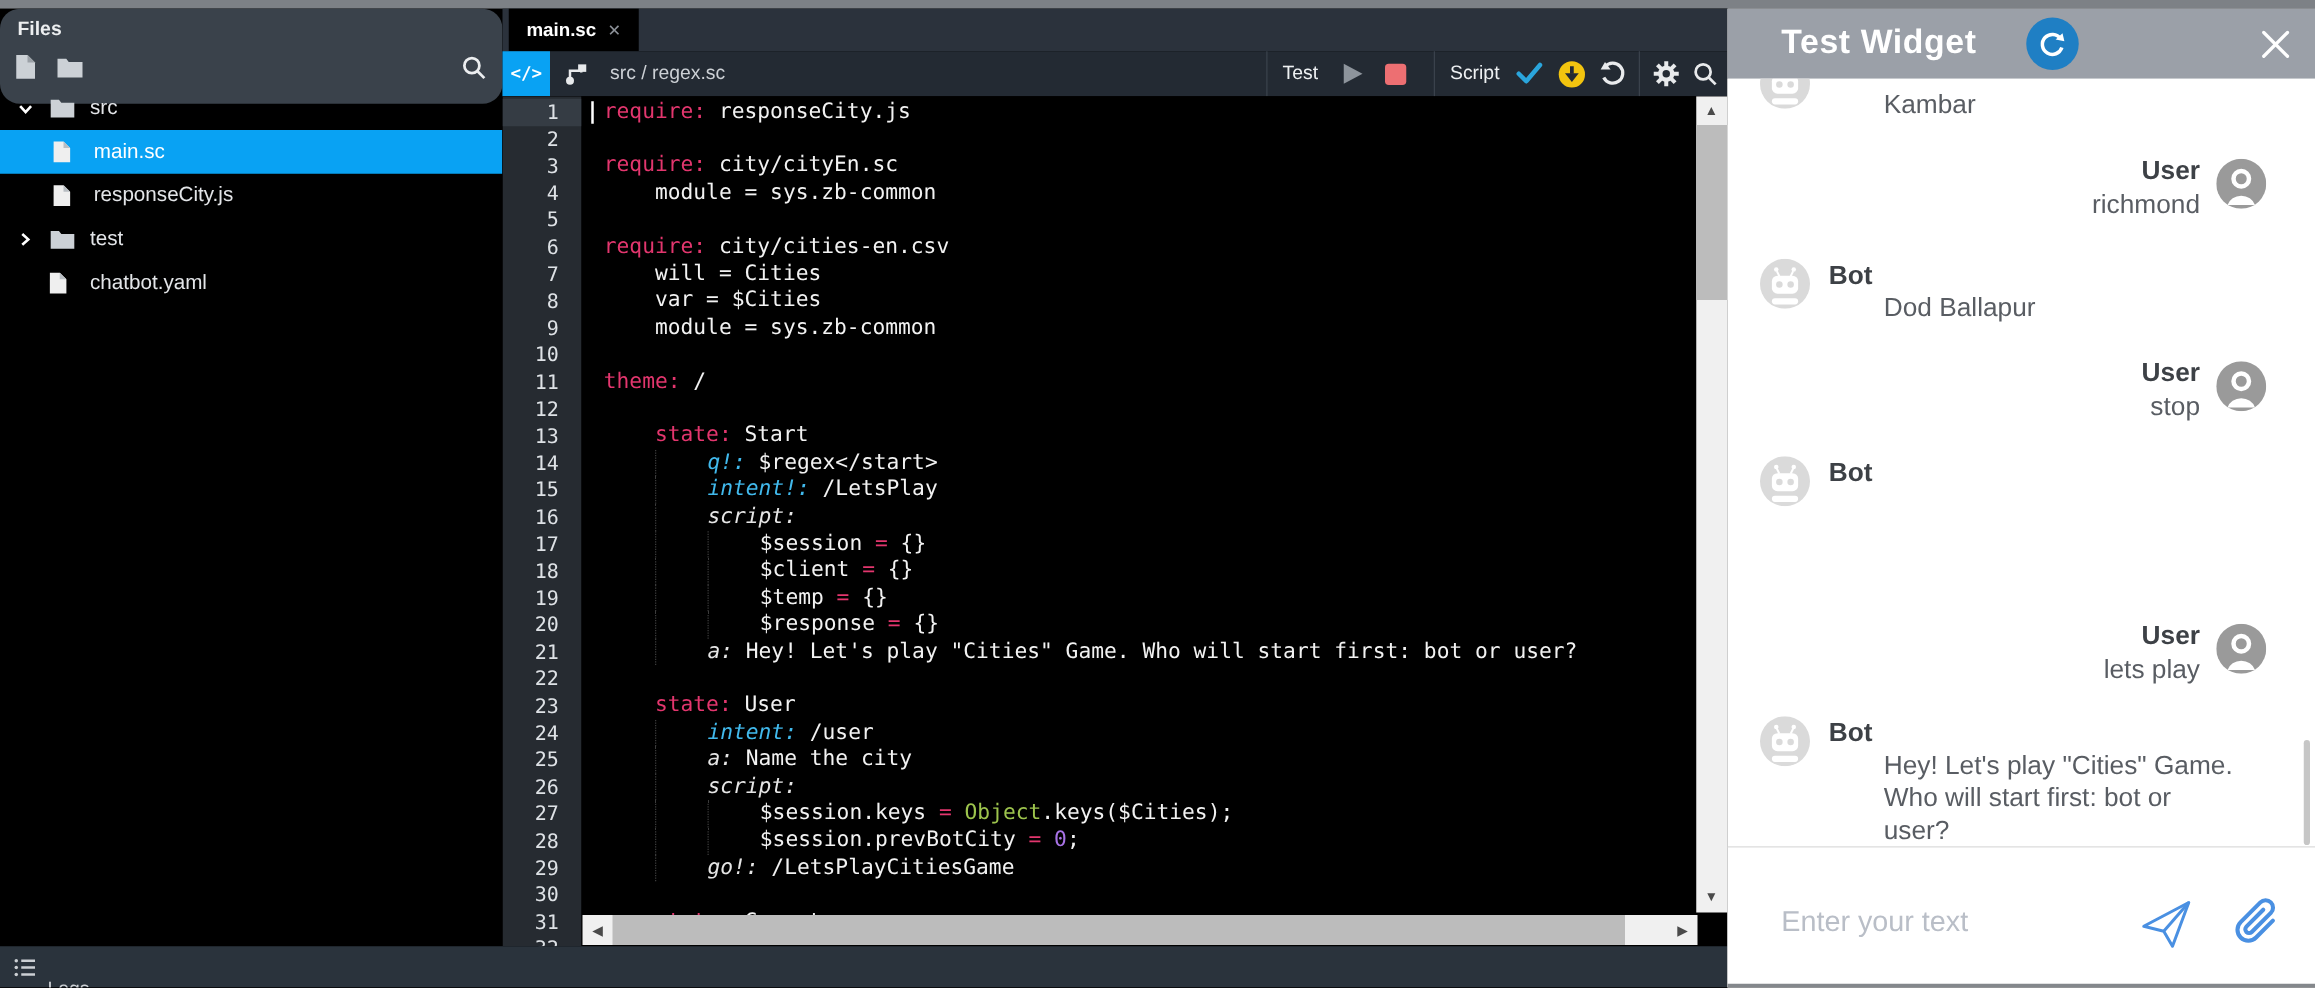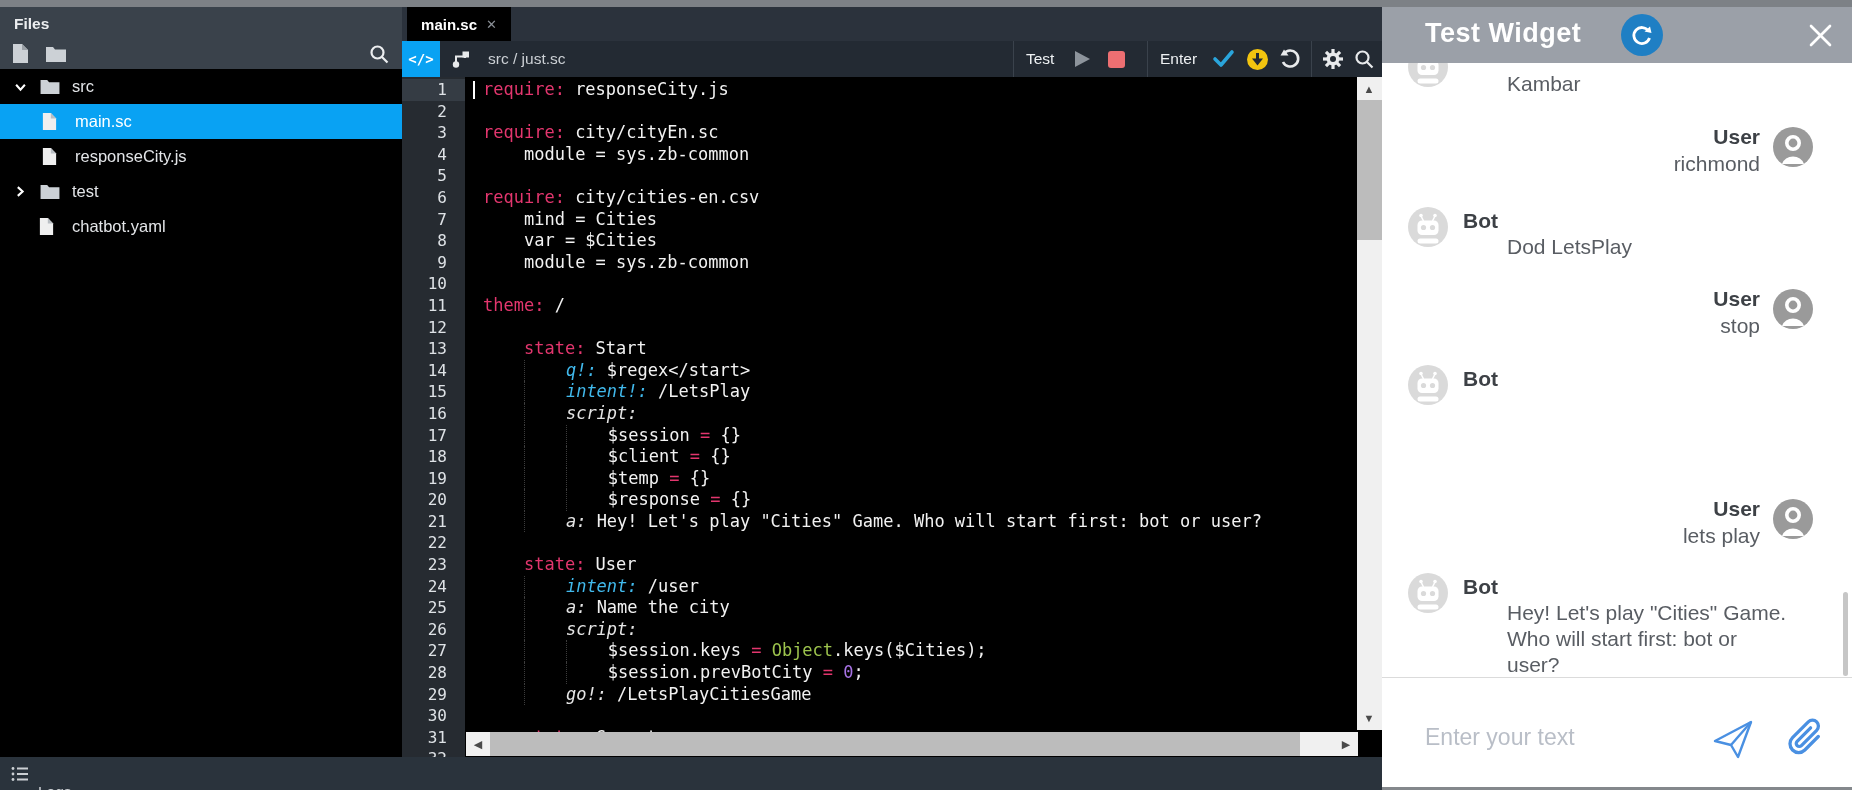--- a/index.html
+++ b/index.html
@@ -6,21 +6,21 @@
   html,body { width:1852px; height:790px; background:#000; overflow:hidden;
               font-family:"Liberation Sans", sans-serif; }
   .abs { position:absolute; }
   #stage { position:relative; width:1852px; height:790px; background:#000; }
 
   
   #top-strip { left:0; top:0; width:1852px; height:7px; background:#7d8186; }
 
   
   #sidebar { left:0; top:7px; width:402px; height:750px; background:#000; }
-  #side-head { position:relative; width:402px; height:62px; background:#3a424b; }
+  #side-head { position:relative; width:402px; height:76px; background:#3a424b;border-radius:16px; }
   #files-title { position:absolute; left:14px; top:8px; font-size:15.5px; font-weight:bold; color:#eceef0; }
   #side-icons { position:absolute; left:12px; top:36px; display:flex; gap:16px; align-items:center; }
   #side-search { position:absolute; right:13px; top:37px; }
   .tree { position:absolute; top:62px; left:0; width:402px; }
   .trow { display:flex; align-items:center; height:35px; width:402px; color:#e3e5e8; font-size:16.5px; cursor:default; }
   .trow.sel { background:#09a2f3; color:#fff; }
   .chev { width:26px; margin-left:13px; display:flex; align-items:center; }
   .t-ico { width:24px; margin-right:9px; display:flex; align-items:center; }
   .lvl1 { padding-left:42px; }
 
@@ -208,28 +208,28 @@
 
     <div id="toolbar">
       <div id="btn-code">&lt;/&gt;</div>
       <div id="btn-flow">
         <svg width="21" height="21" viewBox="0 0 21 21">
           <path d="M6 15V7.5H15V9" stroke="#e8eaec" stroke-width="2" fill="none"></path>
           <rect x="12.5" y="2.5" width="6.5" height="6" fill="#e8eaec"></rect>
           <circle cx="6" cy="15.5" r="3.2" fill="#e8eaec"></circle>
         </svg>
       </div>
-      <span id="crumb">src / just.sc</span>
+      <span id="crumb">src / regex.sc</span>
 
       <span class="tsep" style="left:611px"></span>
       <span class="tlab" style="left:624px">Test</span>
       <span class="tico" id="play-icon"></span>
       <span class="tico" id="stop-icon"></span>
       <span class="tsep" style="left:745px"></span>
-      <span class="tlab" style="left:758px">Enter</span>
+      <span class="tlab" style="left:758px">Script</span>
       <span class="tico" style="left:810px; top:8px">
         <svg width="23" height="20" viewBox="0 0 23 20" fill="none" stroke="#2aa5dc" stroke-width="3.6" stroke-linecap="round" stroke-linejoin="round">
             <polyline points="3,10 9,16 20,3"></polyline>
           </svg>
       </span>
       <span class="tico" id="dl-icon">
         <svg width="21" height="21" viewBox="0 0 21 21">
             <line x1="10.5" y1="4" x2="10.5" y2="10" stroke="#232a33" stroke-width="3"></line>
             <polygon points="5,9.5 16,9.5 10.5,16.5" fill="#232a33"></polygon>
           </svg>
@@ -296,21 +296,21 @@
           <div class="gl">31</div>
           <div class="gl">32</div>
         </div>
       <div id="code-lines">
           <div class="cl"><span class="tk-k">require:</span><span class="tk-w"> responseCity.js</span></div>
           <div class="cl"></div>
           <div class="cl"><span class="tk-k">require:</span><span class="tk-w"> city/cityEn.sc</span></div>
           <div class="cl"><span class="ind">    </span><span class="tk-w">module = sys.zb-common</span></div>
           <div class="cl"></div>
           <div class="cl"><span class="tk-k">require:</span><span class="tk-w"> city/cities-en.csv</span></div>
-          <div class="cl"><span class="ind">    </span><span class="tk-w">mind = Cities</span></div>
+          <div class="cl"><span class="ind">    </span><span class="tk-w">will = Cities</span></div>
           <div class="cl"><span class="ind">    </span><span class="tk-w">var = $Cities</span></div>
           <div class="cl"><span class="ind">    </span><span class="tk-w">module = sys.zb-common</span></div>
           <div class="cl"></div>
           <div class="cl"><span class="tk-k">theme:</span><span class="tk-w"> /</span></div>
           <div class="cl"></div>
           <div class="cl"><span class="ind">    </span><span class="tk-k">state:</span><span class="tk-w"> Start</span></div>
           <div class="cl"><span class="ind">    </span><span class="ind gd">    </span><span class="tk-c">q!:</span><span class="tk-w"> $regex&lt;/start&gt;</span></div>
           <div class="cl"><span class="ind">    </span><span class="ind gd">    </span><span class="tk-c">intent!:</span><span class="tk-w"> /LetsPlay</span></div>
           <div class="cl"><span class="ind">    </span><span class="ind gd">    </span><span class="tk-o">script:</span></div>
           <div class="cl"><span class="ind">    </span><span class="ind gd">    </span><span class="ind gd">    </span><span class="tk-w">$session </span><span class="tk-p">=</span><span class="tk-w"> {}</span></div>
@@ -418,21 +418,21 @@
               <line x1="13.5" y1="10" x2="15.5" y2="14" stroke="#fff" stroke-width="1.6"></line>
               <line x1="26.5" y1="10" x2="24.5" y2="14" stroke="#fff" stroke-width="1.6"></line>
               <rect x="9.5" y="13.5" width="21" height="14.5" rx="4.5" fill="#fff"></rect>
               <circle cx="15.5" cy="20.5" r="2.6" fill="#dadada"></circle>
               <circle cx="24.5" cy="20.5" r="2.6" fill="#dadada"></circle>
               <path d="M12 31.5h16a2.5 2.5 0 0 1 0 5H12a2.5 2.5 0 0 1 0-5z" fill="#fff"></path>
             </svg>
           </span>
           <div class="mtxt">
             <div class="mlabel">Bot</div>
-            <div class="mbody">Dod LetsPlay</div>
+            <div class="mbody">Dod Ballapur</div>
           </div>
         </div>
         <div class="msg user" style="top: 222px;">
           <span class="avatar">
             <svg width="40" height="40" viewBox="0 0 40 40">
               <circle cx="20" cy="20" r="20" fill="#9a9a9a"></circle>
               <circle cx="20" cy="16" r="6.2" fill="none" stroke="#fff" stroke-width="3.6"></circle>
               <path d="M9 37 a11.5 10.5 0 0 1 22 0 z" fill="#fff"></path>
             </svg>
           </span>

